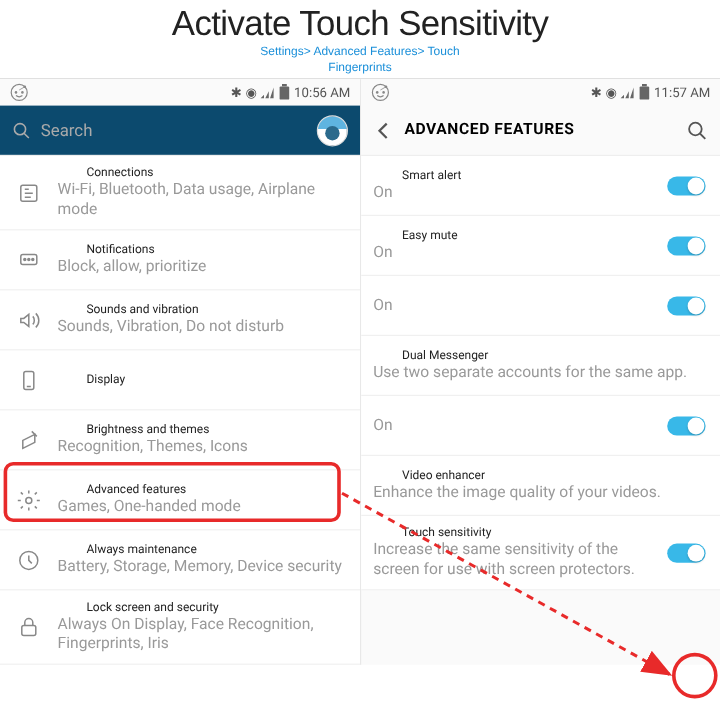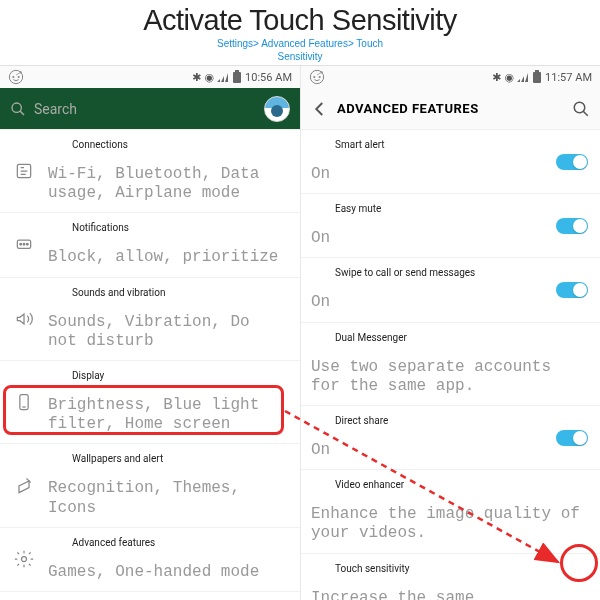--- a/index.html
+++ b/index.html
@@ -6,46 +6,46 @@
   body { width: 600px; height: 600px; font-family: -apple-system, "Segoe UI", Roboto, Arial, sans-serif; background: #fff; overflow: hidden; }
   .header { text-align: center; padding: 4px 16px 2px; }
   .title { font-family: "Century Gothic", Futura, Arial, sans-serif; font-size: 29px; font-weight: 500; letter-spacing: -0.5px; color: #222; }
   .breadcrumb { color: #1a8fd9; font-size: 10px; font-family: "Century Gothic", Futura, Arial, sans-serif; line-height: 1.3; }
   .screens { display: flex; position: relative; border-top: 1px solid #e0e0e0; }
   .phone { width: 300px; background: #fafafa; position: relative; }
   .phone + .phone { border-left: 1px solid #e8e8e8; }
   .status-bar { display: flex; justify-content: space-between; align-items: center; height: 22px; padding: 0 8px; font-size: 11px; color: #555; background: #fafafa; }
   .status-bar svg { flex-shrink: 0; }
   .status-icons { display: flex; align-items: center; gap: 3px; }
-  .search-row { display: flex; align-items: center; height: 42px; padding: 0 10px; background: #14532d; border-bottom: 1px solid #eee; gap: 6px; }
+  .search-row { display: flex; align-items: center; height: 42px; padding: 0 10px; background: #0c4a6e; border-bottom: 1px solid #eee; gap: 6px; }
   .search-input-wrap { flex: 1; display: flex; align-items: center; gap: 8px; font-size: 14px; color: #aaa; }
   .avatar { width: 26px; height: 26px; border-radius: 50%; background: linear-gradient(180deg,#5fb4e0 45%,#fff 45%); border: 1px solid #ddd; display:flex; align-items:center; justify-content:center; }
   .avatar::after { content:""; width:12px;height:12px;border-radius:50%;background:#2b6a8c;position:relative;top:2px; }
   .page-header { display: flex; align-items: center; height: 42px; padding: 0 10px; background: #fafafa; border-bottom: 1px solid #eee; gap: 8px; }
   .page-header .ph-title { font-weight: 700; font-size: 13px; letter-spacing: 0.5px; flex: 1; }
   .list { background: #fff; }
   .item { display: flex; align-items: center; padding: 9px 12px 9px 10px; border-bottom: 1px solid #f0f0f0; position: relative; min-height: 50px; }
   .item .icon-col { width: 28px; display: flex; justify-content: center; color: #888; flex-shrink: 0; margin-right: 10px; }
   .item .text-col { flex: 1; min-width: 0; }
   .item .label { font-size: 10px; color: #222; margin-left: 24px; }
-  .item .sub { font-size: 16px; color: #999; line-height: 1.2; margin-top: 15px; font-family: Liberation Mono, monospace; }
+  .item .sub { font-size: 13px; color: #999; line-height: 1.2; margin-top: 1px; }
   .toggle { width: 32px; height: 16px; border-radius: 10px; background: #38b8e8; position: relative; flex-shrink: 0; }
   .toggle::after { content:""; position:absolute; right:1px; top:1px; width:14px; height:14px; border-radius:50%; background:#fff; box-shadow:0 1px 2px rgba(0,0,0,.2); }
   .highlight-box { position:absolute; border: 3px solid #e82a2a; border-radius: 8px; pointer-events: none; }
   .highlight-circle { position:absolute; border: 3px solid #e82a2a; border-radius: 50%; pointer-events: none; }
   .arrow-svg { position:absolute; pointer-events:none; }
 </style>
 </head>
 <body>
 
 <div class="header">
   <div class="title">Activate Touch Sensitivity</div>
   <div class="breadcrumb">
     <span>Settings&gt; Advanced Features&gt; Touch</span><br>
-    <span>Sensitivity</span>
+    <span>Fingerprints</span>
   </div>
 </div>
 
 <div class="screens">
 
   <div class="phone">
     <div class="status-bar">
       <svg width="16" height="16" viewBox="0 0 24 24" fill="#888">
           <circle cx="12" cy="12" r="10" fill="none" stroke="#888" stroke-width="1.5"></circle>
           <circle cx="8" cy="12" r="1.6"></circle>
@@ -117,32 +117,31 @@
         </div>
         <div class="item">
           <div class="icon-col">
             <svg width="20" height="20" viewBox="0 0 24 24" fill="none" stroke="#888" stroke-width="1.5">
               <rect x="7" y="3" width="10" height="18" rx="2"></rect>
               <path d="M10 18h4"></path>
             </svg>
           </div>
           <div class="text-col">
             <div class="label">Display</div>
-            <div class="sub">Brightness, Blue light filter, Home screen</div>
           </div>
         </div>
         <div class="item">
           <div class="icon-col">
             <svg width="20" height="20" viewBox="0 0 24 24" fill="none" stroke="#888" stroke-width="1.5">
               <path d="M6 20 L6 12 L18 6 L18 14 Z"></path>
               <path d="M15 3 L20 8"></path>
             </svg>
           </div>
           <div class="text-col">
-            <div class="label">Wallpapers and alert</div>
+            <div class="label">Brightness and themes</div>
             <div class="sub">Recognition, Themes, Icons</div>
           </div>
         </div>
         <div class="item">
           <div class="icon-col">
             <svg width="20" height="20" viewBox="0 0 24 24" fill="none" stroke="#888" stroke-width="1.5">
               <circle cx="12" cy="12" r="3"></circle>
               <path d="M12 2v3M12 19v3M4 12H1M23 12h-3M6 6l-2-2M20 20l-2-2M6 18l-2 2M20 4l-2 2"></path>
             </svg>
           </div>
@@ -153,28 +152,33 @@
         </div>
         <div class="item">
           <div class="icon-col">
             <svg width="20" height="20" viewBox="0 0 24 24" fill="none" stroke="#888" stroke-width="1.5">
               <circle cx="12" cy="12" r="9"></circle>
               <path d="M12 7v5l3 3"></path>
             </svg>
           </div>
           <div class="text-col">
             <div class="label">Always maintenance</div>
+            <div class="sub">Battery, Storage, Memory, Device security</div>
           </div>
         </div>
         <div class="item">
           <div class="icon-col">
             <svg width="20" height="20" viewBox="0 0 24 24" fill="none" stroke="#888" stroke-width="1.5">
               <rect x="5" y="10" width="14" height="10" rx="2"></rect>
               <path d="M8 10V7a4 4 0 018 0v3"></path>
             </svg>
+          </div>
+          <div class="text-col">
+            <div class="label">Lock screen and security</div>
+            <div class="sub">Always On Display, Face Recognition, Fingerprints, Iris</div>
           </div>
         </div>
       </div>
   </div>
 
   <div class="phone">
     <div class="status-bar">
       <svg width="16" height="16" viewBox="0 0 24 24" fill="#888">
           <circle cx="12" cy="12" r="10" fill="none" stroke="#888" stroke-width="1.5"></circle>
           <circle cx="8" cy="12" r="1.6"></circle>
@@ -216,34 +220,32 @@
         </div>
         <div class="item">
           <div class="text-col">
             <div class="label">Easy mute</div>
             <div class="sub">On</div>
           </div>
           <div class="toggle "></div>
         </div>
         <div class="item">
           <div class="text-col">
-            <div class="label">Swipe to call or send messages</div>
             <div class="sub">On</div>
           </div>
           <div class="toggle "></div>
         </div>
         <div class="item">
           <div class="text-col">
             <div class="label">Dual Messenger</div>
             <div class="sub">Use two separate accounts for the same app.</div>
           </div>
         </div>
         <div class="item">
           <div class="text-col">
-            <div class="label">Direct share</div>
             <div class="sub">On</div>
           </div>
           <div class="toggle "></div>
         </div>
         <div class="item">
           <div class="text-col">
             <div class="label">Video enhancer</div>
             <div class="sub">Enhance the image quality of your videos.</div>
           </div>
         </div>

